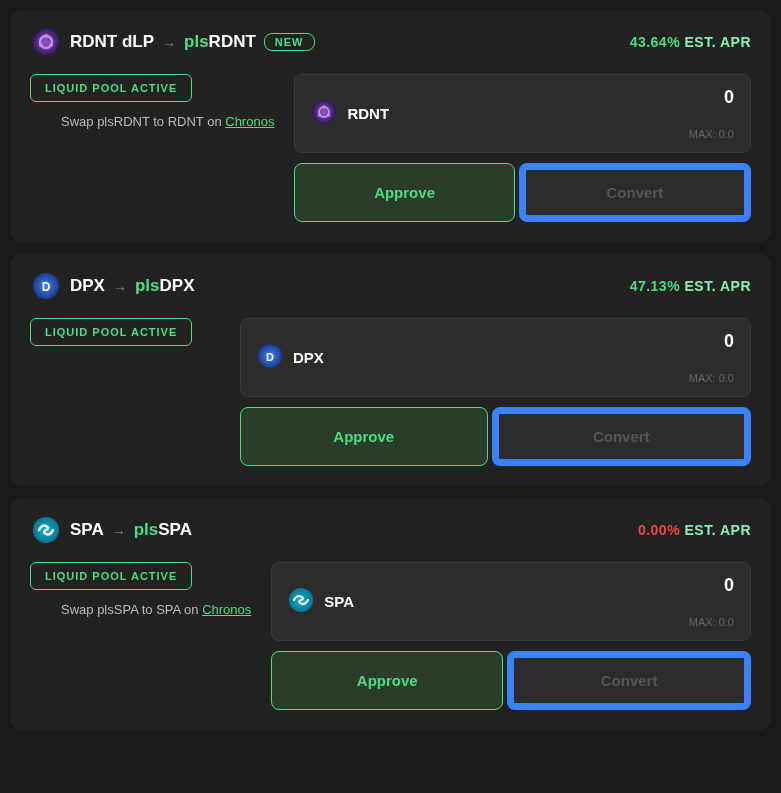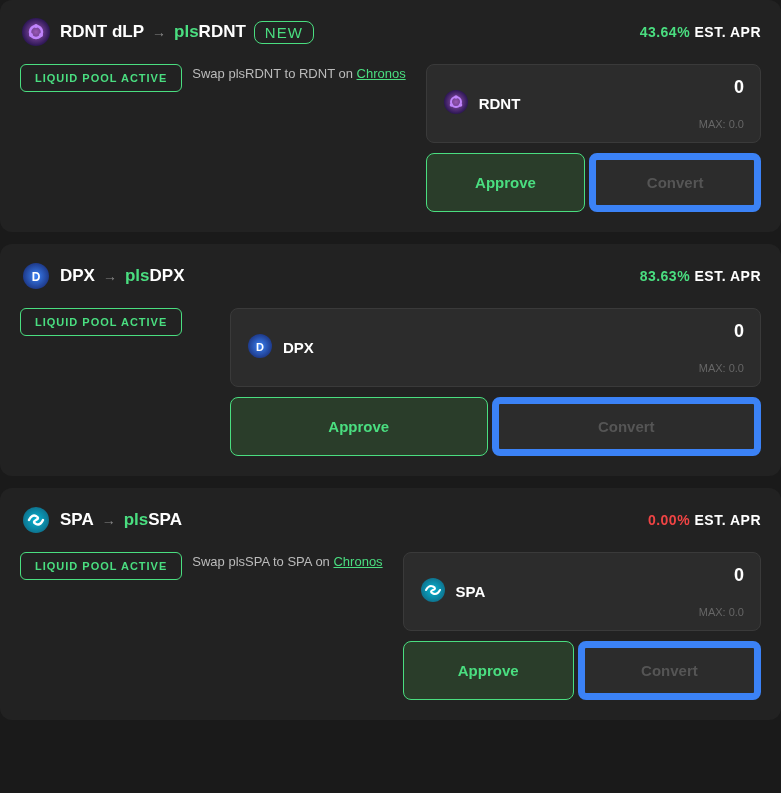--- a/index.html
+++ b/index.html
@@ -4,20 +4,21 @@
   <style>
     * { box-sizing: border-box; margin: 0; padding: 0; }
     body {
       background-color: #1a1a1a;
       font-family: 'Arial', sans-serif;
       width: 781px;
       min-height: 793px;
       color: #fff;
     }
     .page-container {
+      padding: 10px;
       display: flex;
       flex-direction: column;
       gap: 12px;
     }
     .card {
       background-color: #222222;
       border-radius: 12px;
       padding: 16px 20px 20px 20px;
     }
     .card-header {
@@ -39,64 +40,66 @@
     .card-title .arrow {
       color: #888;
       font-size: 14px;
     }
     .new-badge {
       background-color: transparent;
       border: 1.5px solid #4ade80;
       color: #4ade80;
       border-radius: 8px;
       padding: 2px 10px;
-      font-size: 15px;
-      font-weight: normal;
+      font-size: 11px;
+      font-weight: bold;
       letter-spacing: 1px;
     }
     .apr-display {
       font-size: 14px;
       color: #888;
       font-weight: 600;
       letter-spacing: 0.5px;
     }
     .apr-display .apr-value {
       color: #4ade80;
       font-weight: bold;
       margin-left: 28px;
     }
     .apr-display .apr-label {
-      color: #ffffff;
+      color: #86efac;
     }
     .card-body {
       display: flex;
       gap: 20px;
       align-items: flex-start;
     }
     .left-panel {
       display: flex;
+      flex-direction: column;
       gap: 10px;
       min-width: 190px;
     }
     .liquid-pool-btn {
       background-color: transparent;
       border: 1.5px solid #4ade80;
       color: #4ade80;
       border-radius: 6px;
       padding: 7px 14px;
       font-size: 11px;
       font-weight: bold;
       letter-spacing: 1px;
       cursor: pointer;
       width: fit-content;
     }
     .info-text {
       font-size: 13px;
       color: #bbb;
       line-height: 1.5;
+      margin-left: 31px;
     }
     .info-text a {
       color: #4ade80;
       text-decoration: underline;
       cursor: pointer;
     }
     .right-panel {
       flex: 1;
       display: flex;
       flex-direction: column;
@@ -260,21 +263,21 @@
       </svg>
           </span>
           <span class="card-title">
             <span class="token-from">DPX</span>
             <span class="arrow">→</span>
             <span><span style="color:#4ade80">pls</span><span style="color:#ffffff">DPX</span></span>
           </span>
 
         </div>
         <div class="apr-display">
-          <span class="apr-value" style="color:#4ade80">83.63%</span>
+          <span class="apr-value" style="color:#4ade80">47.13%</span>
           <span class="apr-label"> EST. APR</span>
         </div>
       </div>
       <div class="card-body">
         <div class="left-panel">
           <button class="liquid-pool-btn">LIQUID POOL ACTIVE</button>
         </div>
         <div class="right-panel">
           <div class="input-area">
             <div class="token-display">

